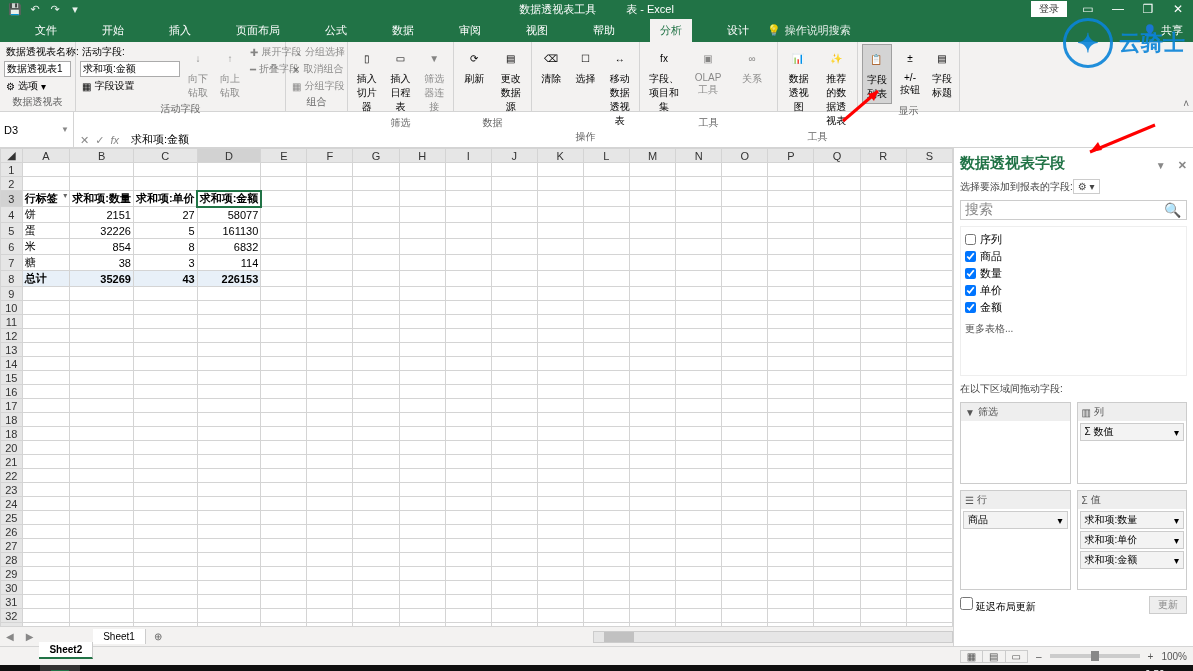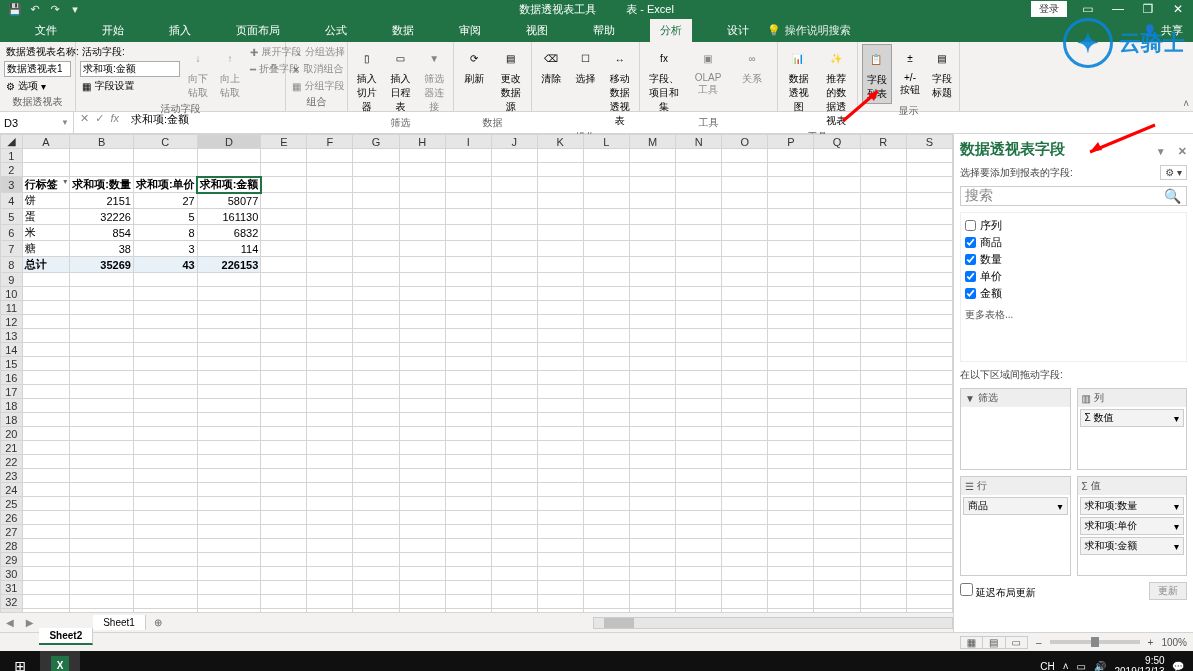--- a/index.html
+++ b/index.html
@@ -28,21 +28,21 @@
 .grp-label { text-align: center; font-size: 10px; color: #666; padding-bottom: 1px; }
 .rb-btn-lg { display: flex; flex-direction: column; align-items: center; justify-content: flex-start; width: 40px; padding: 2px; font-size: 10px; text-align: center; gap: 2px; }
 .rb-btn-lg .ic { width: 24px; height: 24px; display: flex; align-items: center; justify-content: center; }
 .rb-btn-sm { font-size: 10px; padding: 1px 2px; display: flex; align-items: center; gap: 3px; white-space: nowrap; }
 .rb-col { display: flex; flex-direction: column; gap: 1px; }
 .rb-btn-lg.highlight { background: #d4d4d4; border: 1px solid #a0a0a0; }
 .tiny-input { font-size: 10px; height: 16px; border: 1px solid #ababab; background: #fff; padding: 0 2px; }
 .collapse-ribbon { position: absolute; right: 4px; bottom: 2px; font-size: 10px; color: #666; }
 
 
-.formula-bar { height: 22px; border-bottom: 1px solid #d4d4d4; display: flex; align-items: flex-start; background: #fff; }
+.formula-bar { height: 36px; border-bottom: 1px solid #d4d4d4; display: flex; align-items: flex-end; background: #fff; }
 .name-box { width: 74px; border-right: 1px solid #d4d4d4; padding: 0 4px; font-size: 11px; height: 100%; display: flex; align-items: center; justify-content: space-between; }
 .fb-btns { display: flex; gap: 6px; padding: 0 6px; color: #888; }
 .formula-input { flex: 1; padding: 0 6px; font-size: 11px; }
 
 
 .main { display: flex; height: 498px; }
 .sheet-area { flex: 1; display: flex; flex-direction: column; position: relative; }
 .grid-wrap { flex: 1; overflow: hidden; position: relative; }
 
 table.grid { border-collapse: collapse; table-layout: fixed; }
@@ -53,21 +53,21 @@
 .corner { background: #e6e6e6; width: 22px; }
 .sel-cell { outline: 2px solid #217346; outline-offset: -1px; background: #fff; }
 .sel-colhdr { background: #d2d2d2 !important; }
 .td-r { text-align: right; }
 .td-b { font-weight: bold; }
 .dd { float: right; font-size: 8px; color: #666; }
 
 
 .pane { width: 240px; border-left: 1px solid #d4d4d4; background: #fff; display: flex; flex-direction: column; padding: 6px; gap: 6px; position: relative; }
 .pane-title { color: #217346; font-size: 15px; font-weight: 600; display: flex; align-items: center; justify-content: space-between; }
-.pane-sub { font-size: 10px; color: #444; display: flex; justify-content: space-between; align-items: center; }
+.pane-sub { font-size: 10px; color: #444; display: flex; align-items: center; }
 .gear { border: 1px solid #ccc; padding: 1px 4px; font-size: 10px; }
 .pane-search { border: 1px solid #ccc; height: 20px; display: flex; align-items: center; padding: 0 4px; font-size: 14px; color: #888; justify-content: space-between; }
 .field-list { border: 1px solid #eee; flex: 0 0 150px; padding: 4px; font-size: 11px; overflow: auto; }
 .field-item { display: flex; align-items: center; gap: 4px; padding: 1px 0; }
 .field-item input { width: 11px; height: 11px; }
 .areas-label { font-size: 10px; color: #444; }
 .areas { display: grid; grid-template-columns: 1fr 1fr; grid-template-rows: 82px 100px; gap: 6px; }
 .area-box { border: 1px solid #ccc; display: flex; flex-direction: column; font-size: 10px; background: #f7f7f7; }
 .area-hd { background: #eee; padding: 2px 4px; display: flex; align-items: center; gap: 3px; color: #555; }
 .area-body { flex: 1; background: #fff; overflow: auto; }

